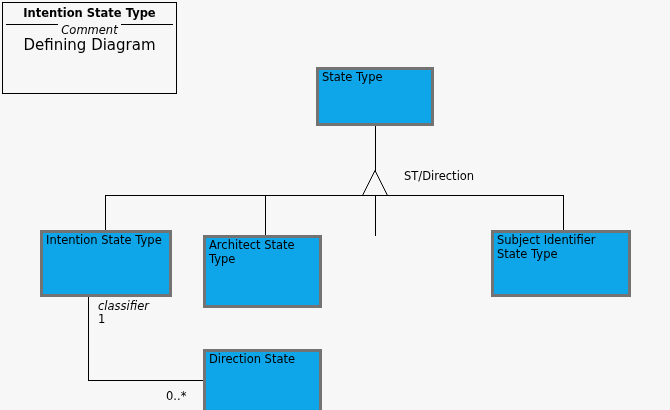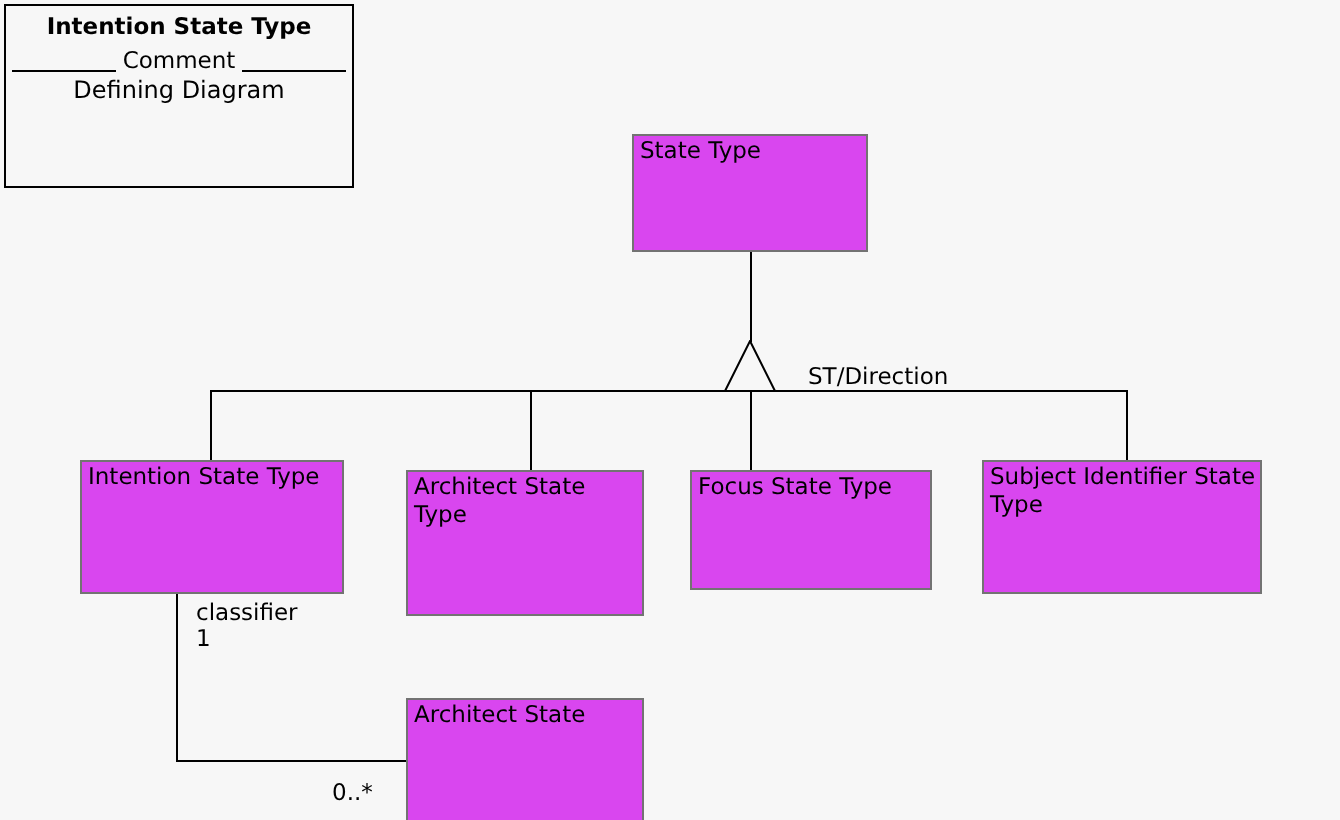--- a/index.html
+++ b/index.html
@@ -32,49 +32,50 @@
     text-align: center;
     font-weight: bold;
     font-size: 11.5px;
     line-height: 13px;
     color: #000000;
     white-space: nowrap;
   }
   .title-line.l1 { margin-top: 4px; }
   .comment-rule {
     display: flex;
-    align-items: flex-end;
+    align-items: flex-start;
     margin-top: 4px;
     padding: 0 3px;
+    font-style: italic;
   }
   .comment-rule .bar {
     flex: 1 1 auto;
     height: 1px;
     background: #000000;
   }
   .comment-rule .txt {
     flex: 0 0 auto;
     padding: 0 3px;
     font-size: 11.5px;
     line-height: 12px;
     color: #000000;
   }
   .comment-body {
     text-align: center;
-    font-size: 12px;
+    font-size: 15px;
     line-height: 14px;
     margin-top: 2px;
     color: #000000;
   }
 
   
   .uml-box {
     position: absolute;
-    background: #d946ef;
-    border: 1px solid #737373;
+    background: #0ea5e9;
+    border: 3px solid #737373;
     box-sizing: border-box;
   }
   .uml-box .name {
     position: absolute;
     left: 3px;
     top: 1px;
     right: 2px;
     font-size: 11.5px;
     line-height: 13.5px;
     color: #000000;
@@ -101,21 +102,21 @@
   .gen-triangle svg { display: block; }
 
   
   .label {
     position: absolute;
     font-size: 11.5px;
     line-height: 13px;
     color: #000000;
     white-space: nowrap;
   }
-  .label.italic { }
+  .label.italic { font-style: italic; }
 </style>
 </head>
 <body>
 
 <div id="canvas">
 
   <div class="title-block">
     <div class="title-line l1">Intention State Type</div>
     <div class="comment-rule">
       <span class="bar"></span>
@@ -130,49 +131,46 @@
   </div>
 
   <div class="ln-v" style="left:375px; top:126px; height:45px;"></div>
 
   <div class="gen-triangle" style="left:362px; top:170px;">
     <svg width="26" height="26" viewBox="0 0 26 26">
       <polygon points="13,0.5 25.5,25.5 0.5,25.5" fill="#f7f7f7" stroke="#000000" stroke-width="1"></polygon>
     </svg>
   </div>
 
-  <div class="label" style="left:404px; top:170px;margin-top:12px;">ST/Direction</div>
+  <div class="label" style="left:404px; top:170px;">ST/Direction</div>
 
   <div class="ln-h" style="left:105px; top:195px; width:459px;"></div>
 
   <div class="ln-v" style="left:105px; top:195px; height:36px;"></div>
   <div class="ln-v" style="left:265px; top:195px; height:41px;"></div>
   <div class="ln-v" style="left:375px; top:195px; height:41px;"></div>
   <div class="ln-v" style="left:563px; top:195px; height:36px;"></div>
 
   <div class="uml-box" style="left:40px; top:230px; width:132px; height:67px;">
     <span class="name">Intention State Type</span>
   </div>
 
   <div class="uml-box" style="left:203px; top:235px; width:119px; height:73px;">
     <span class="name">Architect State Type</span>
   </div>
 
-  <div class="uml-box" style="left:345px; top:235px; width:121px; height:60px;">
-    <span class="name">Focus State Type</span>
-  </div>
 
   <div class="uml-box" style="left:491px; top:230px; width:140px; height:67px;">
     <span class="name">Subject Identifier State Type</span>
   </div>
 
   <div class="ln-v" style="left:88px; top:297px; height:84px;"></div>
   <div class="ln-h" style="left:88px; top:380px; width:116px;"></div>
 
   <div class="label italic" style="left:98px; top:300px;">classifier</div>
   <div class="label" style="left:98px; top:313px;">1</div>
   <div class="label" style="left:166px; top:390px;">0..*</div>
 
   <div class="uml-box" style="left:203px; top:349px; width:119px; height:66px;">
-    <span class="name">Architect State</span>
+    <span class="name">Direction State</span>
   </div>
 
 </div>
 
 </body></html>

